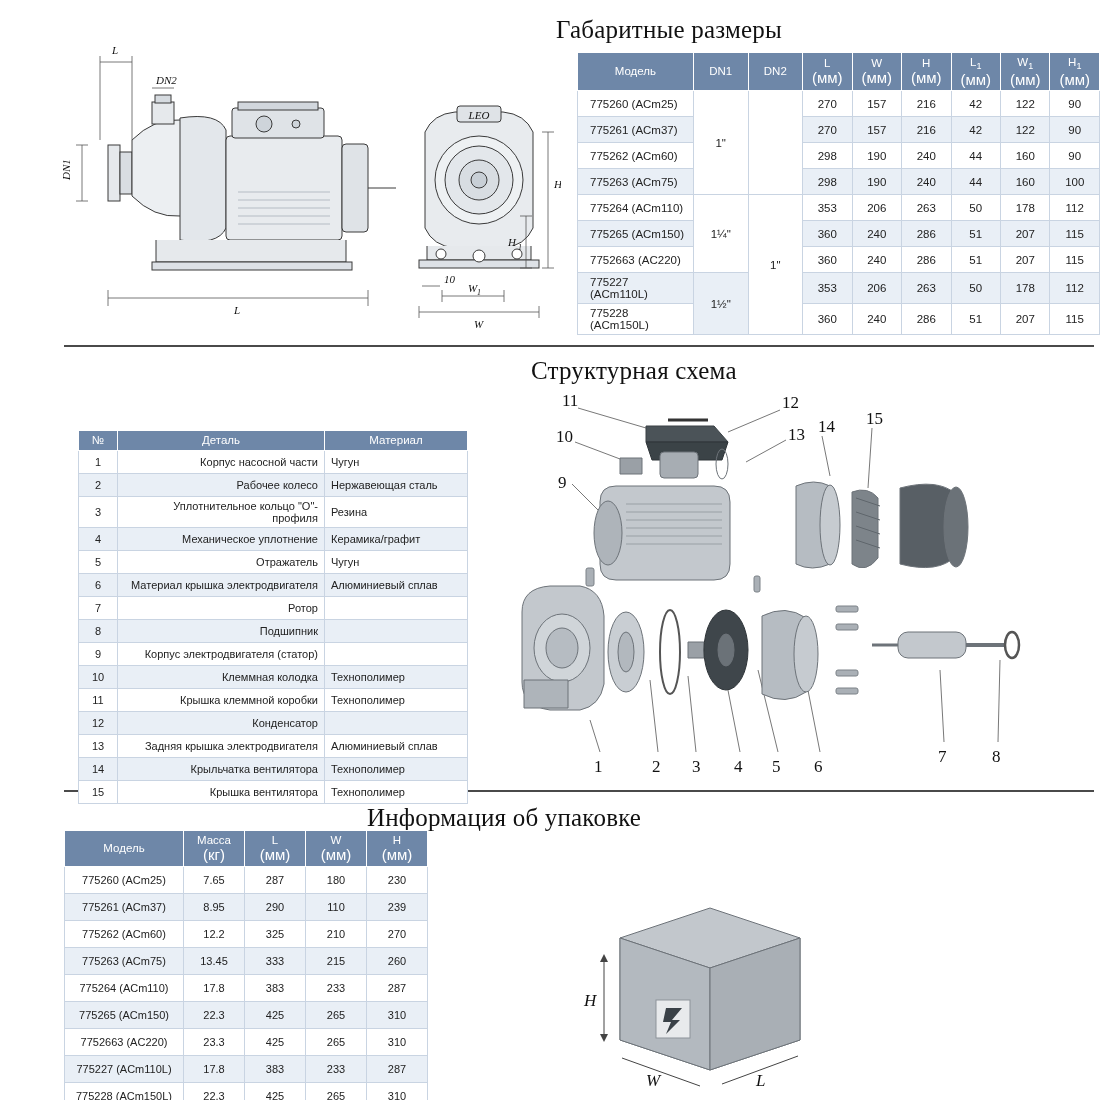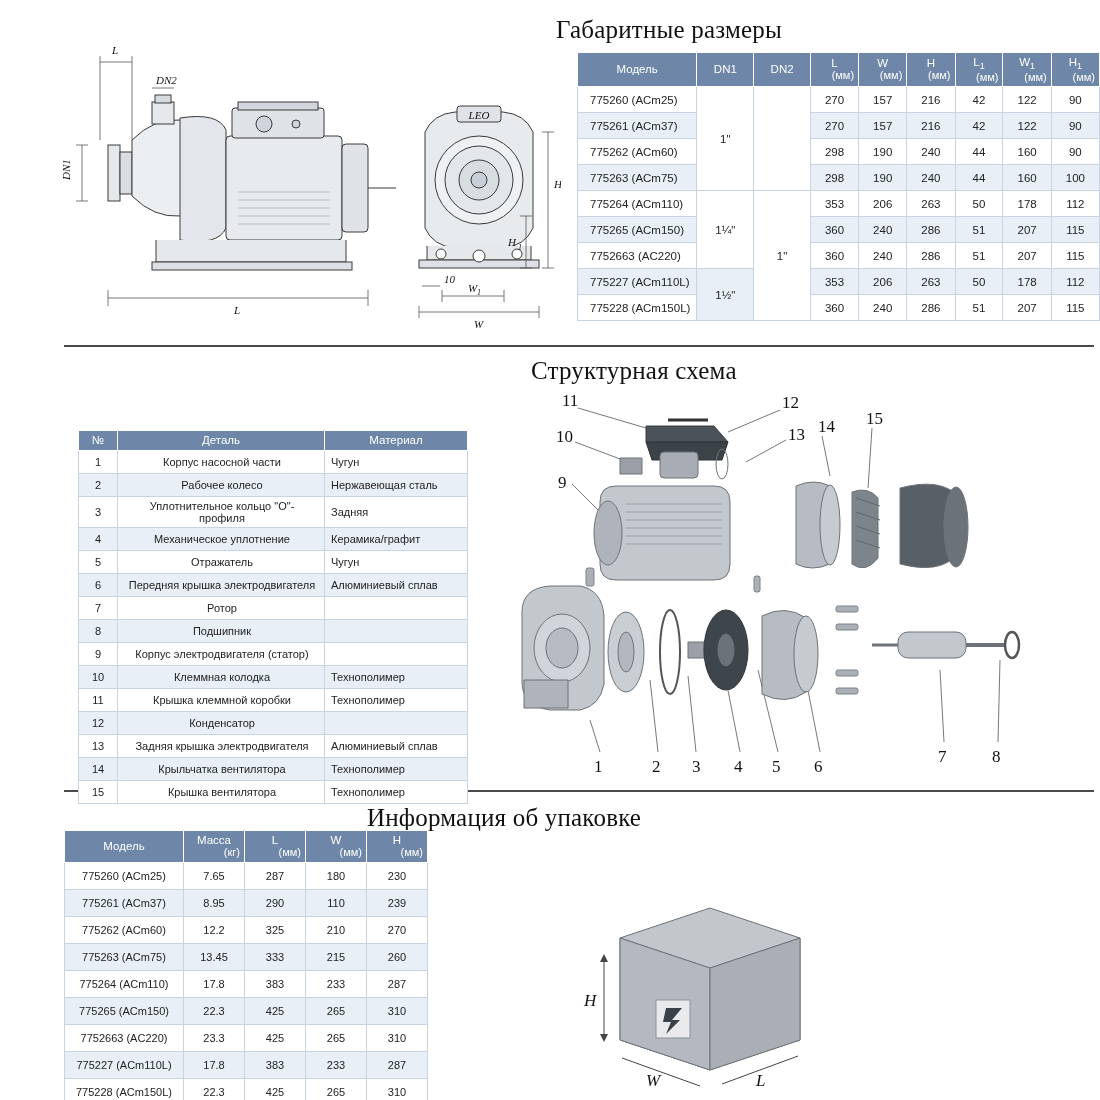--- a/index.html
+++ b/index.html
@@ -35,36 +35,36 @@
   }
   table td{
     border:1px solid #c9d4e2;
     padding:3px 6px;
     text-align:center;
     color:#222;
     background:#ffffff;
   }
   table tr.alt td{background:#e9eff6;}
   .sub{font-size:9px;vertical-align:sub;}
-  .unit{font-size:11px;display:block;line-height:1.05;text-align:right;}
+  .unit{font-size:15px;display:block;line-height:1.05;}
 
   
   #dims-table{position:absolute;left:577px;top:52px;}
   #dims-table td{height:19px;}
   #dims-table td.model{text-align:left;padding-left:12px;width:118px;}
   #dims-table th.model{width:118px;}
   #dims-table th.dn{width:54px;}
   #dims-table td.dn{width:54px;font-size:11.5px;}
   #dims-table th.num,#dims-table td.num{width:42px;}
 
   
   #parts-table{position:absolute;left:78px;top:430px;width:390px;}
   #parts-table td{height:16px;font-size:11px;}
   #parts-table td.no{width:26px;text-align:center;}
-  #parts-table td.detail{text-align:center;padding-left:8px;}
+  #parts-table td.detail{text-align:right;padding-left:8px;}
   #parts-table td.mat{text-align:left;padding-left:6px;width:130px;}
   #parts-table th.no{width:26px;}
   #parts-table th.mat{width:130px;margin-left:8px;}
 
   
   #pack-table{position:absolute;left:64px;top:830px;}
   #pack-table td{height:20px;font-size:11px;}
   #pack-table td.model{text-align:center;width:106px;}
   #pack-table th.model{width:106px;}
   #pack-table th.num,#pack-table td.num{width:48px;}
@@ -346,35 +346,35 @@
         <td class="mat">Чугун</td>
       </tr>
       <tr class="alt">
         <td class="no">2</td>
         <td class="detail">Рабочее колесо</td>
         <td class="mat">Нержавеющая сталь</td>
       </tr>
       <tr>
         <td class="no">3</td>
         <td class="detail">Уплотнительное кольцо "О"- профиля</td>
-        <td class="mat">Задняя</td>
+        <td class="mat">Резина</td>
       </tr>
       <tr class="alt">
         <td class="no">4</td>
         <td class="detail">Механическое уплотнение</td>
         <td class="mat">Керамика/графит</td>
       </tr>
       <tr>
         <td class="no">5</td>
         <td class="detail">Отражатель</td>
         <td class="mat">Чугун</td>
       </tr>
       <tr class="alt">
         <td class="no">6</td>
-        <td class="detail">Передняя крышка электродвигателя</td>
+        <td class="detail">Материал крышка электродвигателя</td>
         <td class="mat">Алюминиевый сплав</td>
       </tr>
       <tr>
         <td class="no">7</td>
         <td class="detail">Ротор</td>
         <td class="mat"></td>
       </tr>
       <tr class="alt">
         <td class="no">8</td>
         <td class="detail">Подшипник</td>

